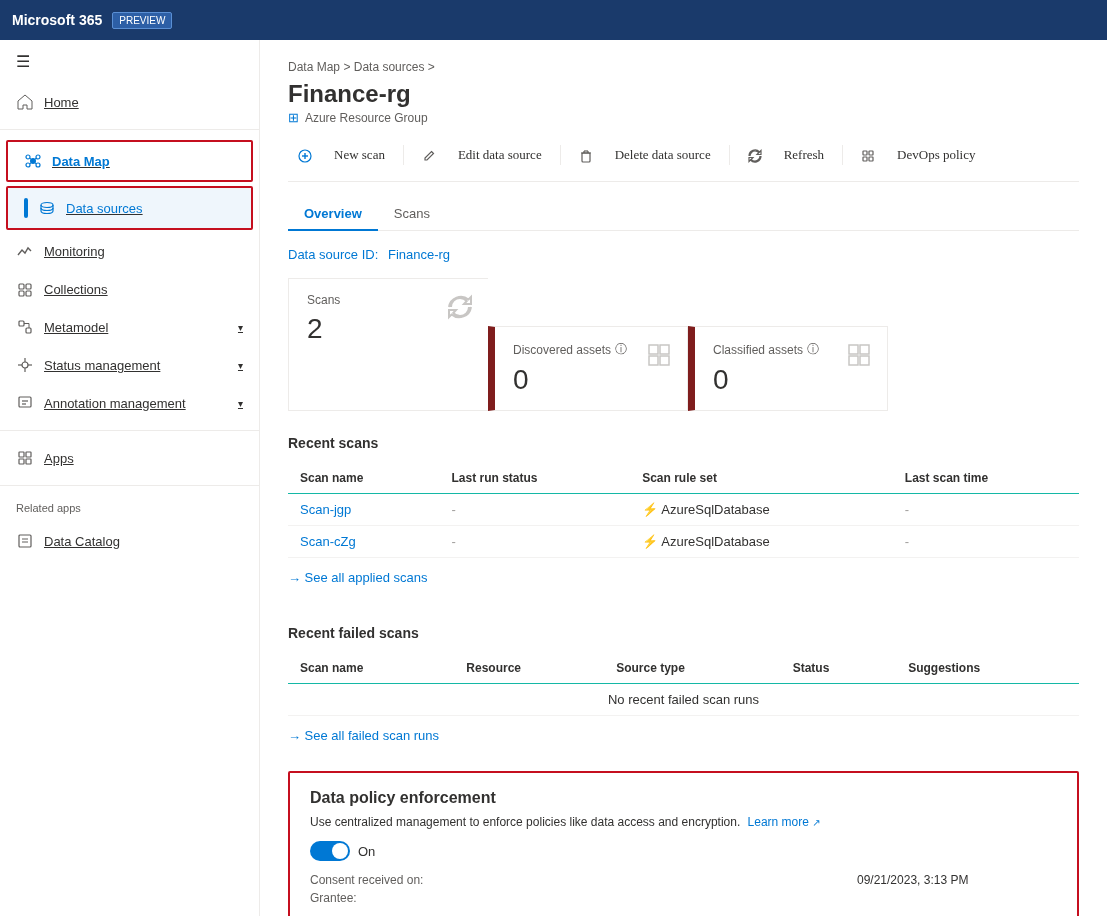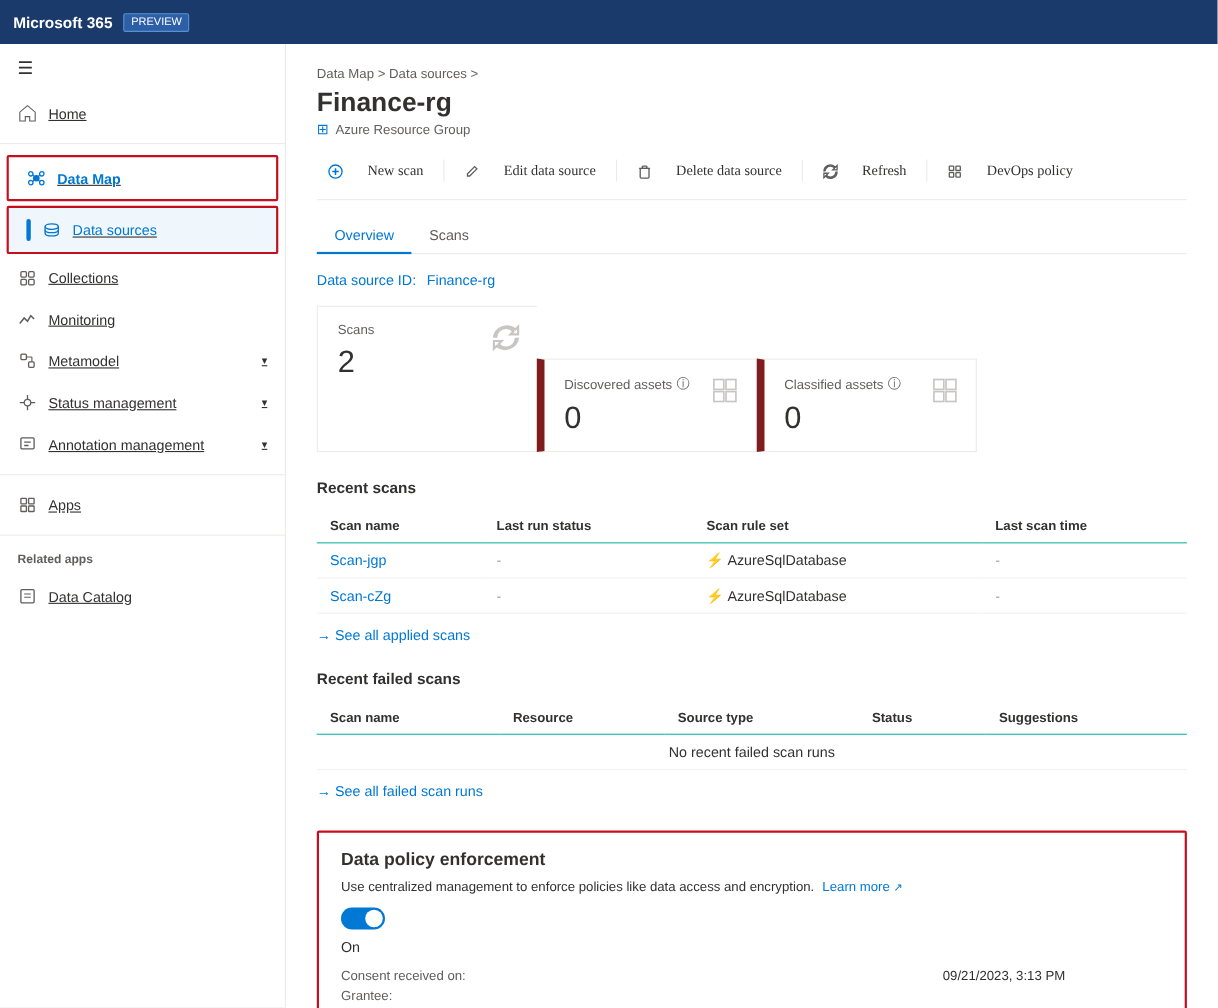--- a/index.html
+++ b/index.html
@@ -13,21 +13,21 @@
     
     .main-layout { display: flex; flex: 1; overflow: hidden; }
 
     
     .sidebar { width: 260px; background: white; border-right: 1px solid #edebe9; display: flex; flex-direction: column; overflow-y: auto; flex-shrink: 0; }
     .sidebar-hamburger { padding: 12px 16px; cursor: pointer; font-size: 16px; color: #323130; }
     .sidebar-item { display: flex; align-items: center; gap: 10px; padding: 10px 16px; cursor: pointer; color: #323130; font-size: 13px; text-decoration: underline; }
     .sidebar-item .icon { width: 18px; height: 18px; display: flex; align-items: center; justify-content: center; flex-shrink: 0; }
     .sidebar-item .chevron { margin-left: auto; font-size: 10px; }
     .sidebar-divider { border: none; border-top: 1px solid #edebe9; margin: 8px 0; }
-    .sidebar-related { padding: 8px 16px; font-size: 11px; color: #605e5c; font-weight: 700; }
+    .sidebar-related { padding: 8px 16px; font-size: 11px; color: #605e5c; font-weight: 400; }
 
     
     .content { flex: 1; overflow-y: auto; background: #f3f2f1; padding: 0; }
     .content-inner { background: white; margin: 0; min-height: 100%; padding: 20px 28px; }
 
     
     .breadcrumb { font-size: 12px; color: #0078d4; margin-bottom: 6px; }
     .breadcrumb span { color: #605e5c; }
 
     
@@ -35,21 +35,21 @@
     .page-subtitle { display: flex; align-items: center; gap: 6px; font-size: 12px; color: #605e5c; margin-bottom: 16px; }
 
     
     .toolbar { display: flex; align-items: center; gap: 4px; margin-bottom: 16px; border-bottom: 1px solid #edebe9; padding-bottom: 12px; }
     .toolbar-btn { display: flex; align-items: center; gap: 22px; padding: 6px 10px; border: none; background: transparent; cursor: pointer; color: #323130; font-size: 13px; border-radius: 2px; font-family: Liberation Serif, serif; }
     .toolbar-divider { width: 1px; height: 20px; background: #edebe9; margin: 0 4px; }
 
     
     .tabs { display: flex; gap: 0; margin-bottom: 16px; border-bottom: 1px solid #edebe9; }
     .tab { padding: 8px 16px; cursor: pointer; font-size: 13px; color: #605e5c; border-bottom: 2px solid transparent; margin-bottom: -1px; }
-    .tab.active { color: #0078d4; border-bottom-color: #0078d4; font-weight: 400; }
+    .tab.active { color: #0078d4; border-bottom-color: #0078d4; font-weight: 700; }
 
     
     .data-source-id { font-size: 13px; color: #323130; margin-bottom: 16px; }
     .data-source-id span { color: #0078d4; }
 
     
     .stats-row { display: flex; gap: 0; margin-bottom: 24px; }
     .stat-card { border: 1px solid #edebe9; padding: 14px 18px; min-width: 200px; position: relative; }
     .stat-card:first-child { border-right: none; }
     .stat-card + .stat-card { border-left: 7px solid #7f1d1d; margin-top: 48px; }
@@ -67,21 +67,21 @@
     .see-all { color: #0078d4; font-size: 13px; cursor: pointer; display: inline-flex; align-items: center; gap: 4px; margin-top: 4px; margin-bottom: 20px; }
 
     
     .no-data { text-align: center; color: #605e5c; font-size: 13px; padding: 16px; }
 
     
     .policy-box { border: 2px solid #c50f1f; border-radius: 2px; padding: 16px 20px; margin-top: 8px; }
     .policy-title { font-size: 16px; font-weight: 600; color: #323130; margin-bottom: 8px; }
     .policy-desc { font-size: 12px; color: #323130; margin-bottom: 12px; }
     .policy-desc a { color: #0078d4; text-decoration: none; }
-    .policy-toggle-row { display: flex; gap: 8px; margin-bottom: 12px; flex-direction: column; }
+    .policy-toggle-row { display: flex; align-items: center; gap: 8px; margin-bottom: 12px; }
     .toggle { width: 40px; height: 20px; background: #0078d4; border-radius: 10px; position: relative; cursor: pointer; flex-shrink: 0; }
     .toggle::after { content: ''; position: absolute; width: 16px; height: 16px; background: white; border-radius: 50%; top: 2px; right: 2px; }
     .toggle-label { font-size: 13px; color: #323130; }
     .policy-row { display: flex; font-size: 12px; color: #605e5c; gap: 4px; margin-bottom: 4px; }
     .policy-row-value { color: #323130; margin-left: auto; min-width: 200px; }
 
     
     svg { display: inline-block; vertical-align: middle; }
   </style>
 </head>
@@ -133,36 +133,36 @@
             <path d="M2 5v3c0 1.38 2.69 2.5 6 2.5s6-1.12 6-2.5V5" fill="none" stroke="#0078d4" stroke-width="1.2"></path>
             <path d="M2 8v3c0 1.38 2.69 2.5 6 2.5s6-1.12 6-2.5V8" fill="none" stroke="#0078d4" stroke-width="1.2"></path>
           </svg>
       </span>
       <span style="color: #0078d4;">Data sources</span>
     </div>
 
     <div class="sidebar-item">
       <span class="icon">
         <svg width="16" height="16" viewBox="0 0 16 16">
+            <path d="M1 12L5 7l3 3 3-5 3 3" fill="none" stroke="#605e5c" stroke-width="1.4"></path>
+          </svg>
+      </span>
+      <span>Monitoring</span>
+    </div>
+
+    <div class="sidebar-item">
+      <span class="icon">
+        <svg width="16" height="16" viewBox="0 0 16 16">
             <rect x="2" y="3" width="5" height="5" rx="1" fill="none" stroke="#605e5c" stroke-width="1.2"></rect>
             <rect x="9" y="3" width="5" height="5" rx="1" fill="none" stroke="#605e5c" stroke-width="1.2"></rect>
             <rect x="2" y="10" width="5" height="5" rx="1" fill="none" stroke="#605e5c" stroke-width="1.2"></rect>
             <rect x="9" y="10" width="5" height="5" rx="1" fill="none" stroke="#605e5c" stroke-width="1.2"></rect>
           </svg>
       </span>
       <span>Collections</span>
-    </div>
-
-    <div class="sidebar-item">
-      <span class="icon">
-        <svg width="16" height="16" viewBox="0 0 16 16">
-            <path d="M1 12L5 7l3 3 3-5 3 3" fill="none" stroke="#605e5c" stroke-width="1.4"></path>
-          </svg>
-      </span>
-      <span>Monitoring</span>
     </div>
 
     <div class="sidebar-item">
       <span class="icon">
         <svg width="16" height="16" viewBox="0 0 16 16">
             <rect x="2" y="2" width="5" height="5" rx="1" fill="none" stroke="#605e5c" stroke-width="1.2"></rect>
             <rect x="9" y="9" width="5" height="5" rx="1" fill="none" stroke="#605e5c" stroke-width="1.2"></rect>
             <line x1="7" y1="4.5" x2="12" y2="4.5" stroke="#605e5c" stroke-width="1"></line>
             <line x1="12" y1="4.5" x2="12" y2="9" stroke="#605e5c" stroke-width="1"></line>
           </svg>
@@ -392,21 +392,21 @@
               <span style="color:#ffaa44;">⚡</span>
               <span>AzureSqlDatabase</span>
             </td>
             <td class="muted">-</td>
           </tr>
         </tbody>
       </table>
       <div class="see-all">→ See all applied scans</div>
 
       
-      <div class="section-title" style="margin-top:4px;">Recent failed scans</div>
+      <div class="section-title" style="margin-top:20px;">Recent failed scans</div>
       <table class="table">
         <thead>
           <tr>
             <th>Scan name</th>
             <th>Resource</th>
             <th>Source type</th>
             <th>Status</th>
             <th>Suggestions</th>
           </tr>
         </thead>

